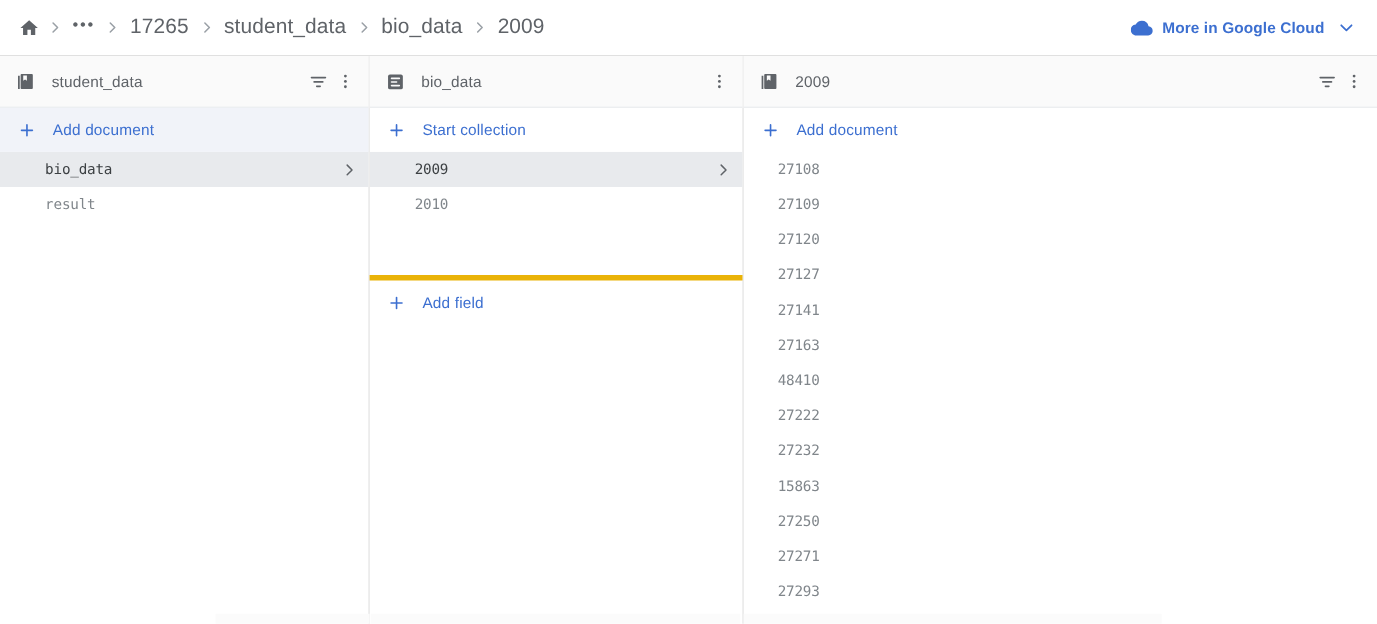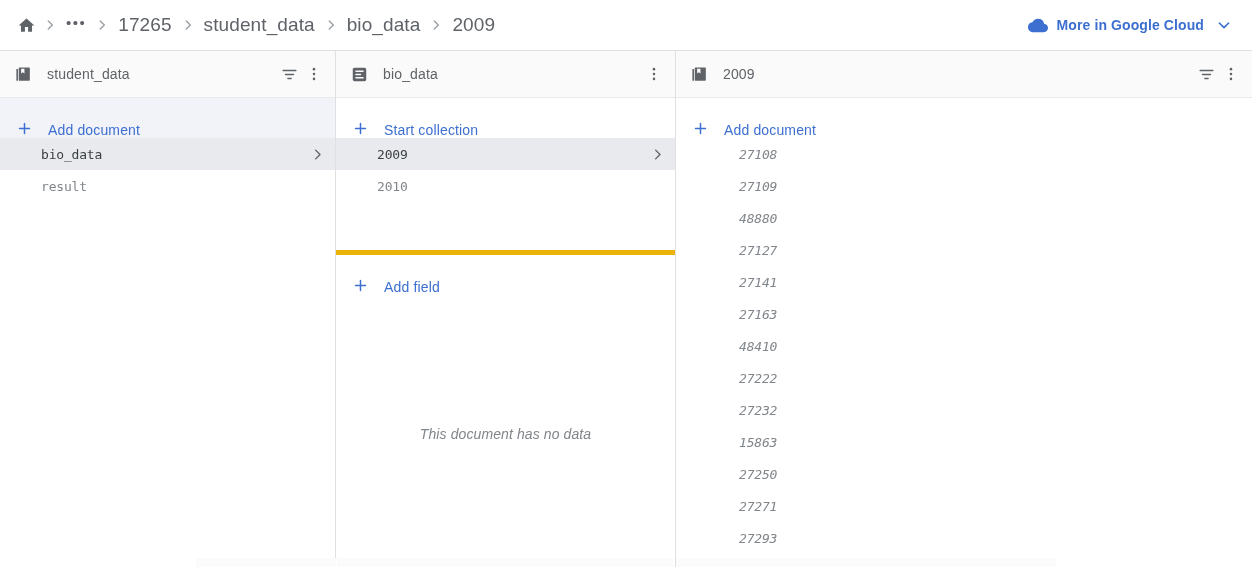--- a/index.html
+++ b/index.html
@@ -53,40 +53,40 @@
   }
   .headicon{display:flex;align-items:center;justify-content:center;width:20px;height:20px;flex:0 0 20px;}
   .headbtn{
     display:flex;align-items:center;justify-content:center;
     width:28px;height:28px;border-radius:50%;color:#5f6368;flex:0 0 28px;
   }
   .headbtn.kebab{width:22px;flex:0 0 22px;}
 
   
   .addrow{
-    height:40px;flex:0 0 40px;display:flex;align-items:flex-end;
+    height:40px;flex:0 0 40px;display:flex;align-items:center;
     padding-left:14px;box-sizing:border-box;
     color:#3c6fd0;font-size:14px;font-weight:500;letter-spacing:.15px;
   }
   .addrow.tinted{background:#f1f3f9;}
   .addrow .plus{
     display:flex;align-items:center;justify-content:center;
     width:20px;height:20px;margin-right:14px;flex:0 0 20px;
   }
 
   
   .list{overflow:hidden;}
   .row{
     height:32px;display:flex;align-items:center;
     padding:0 10px 0 41px;box-sizing:border-box;
     font-family:"DejaVu Sans Mono","Liberation Mono",monospace;
     font-size:13px;color:#80868b;letter-spacing:-.2px;
   }
   .col1 .row, .col2 .row{padding-left:41px;}
-  .col3 .row{padding-left:63px;font-style:italic;}
+  .col3 .row{padding-left:31px;}
   .row .lbl{flex:1;white-space:nowrap;overflow:hidden;text-overflow:ellipsis;}
   .row.selected{background:#e8eaed;color:#3c4043;}
   .row .chev{display:flex;align-items:center;color:#5f6368;margin-left:8px;}
 
   
   .docspane{flex:0 0 auto;border-bottom:5px solid #eab308;}
   .docspane .list{height:112px;}
   .fieldspane{flex:1;display:flex;flex-direction:column;min-height:0;position:relative;}
   .nodata{
     position:absolute;left:0;right:0;top:171px;text-align:center;
@@ -271,21 +271,20 @@
 
       <div class="fieldspane">
         <div class="addrow">
           <span class="plus">
             <svg width="17" height="17" viewBox="0 0 24 24" fill="none" stroke="#3c6fd0" stroke-width="2.1" stroke-linecap="round">
                 <path d="M12 5v14M5 12h14"></path>
               </svg>
           </span>
           <span>Add field</span>
         </div>
-        <div class="nodata">This document has no data</div>
       </div>
     </div>
 
     <div class="col col3">
       <div class="colhead">
         <span class="headicon">
           <svg width="19" height="19" viewBox="0 0 24 24" fill="#5f6368">
             <path d="M3 5h2v15H3z"></path>
             <path d="M7 3h12a1 1 0 0 1 1 1v15a1 1 0 0 1-1 1H7a1 1 0 0 1-1-1V4a1 1 0 0 1 1-1zm2 1.6v6.1l2.1-1.4 2.1 1.4V4.6z"></path>
           </svg>
@@ -315,21 +314,21 @@
       </div>
 
       <div class="list" id="col3-list">
           <div class="row">
             <span class="lbl">27108</span>
           </div>
           <div class="row">
             <span class="lbl">27109</span>
           </div>
           <div class="row">
-            <span class="lbl">48880</span>
+            <span class="lbl">27120</span>
           </div>
           <div class="row">
             <span class="lbl">27127</span>
           </div>
           <div class="row">
             <span class="lbl">27141</span>
           </div>
           <div class="row">
             <span class="lbl">27163</span>
           </div>

